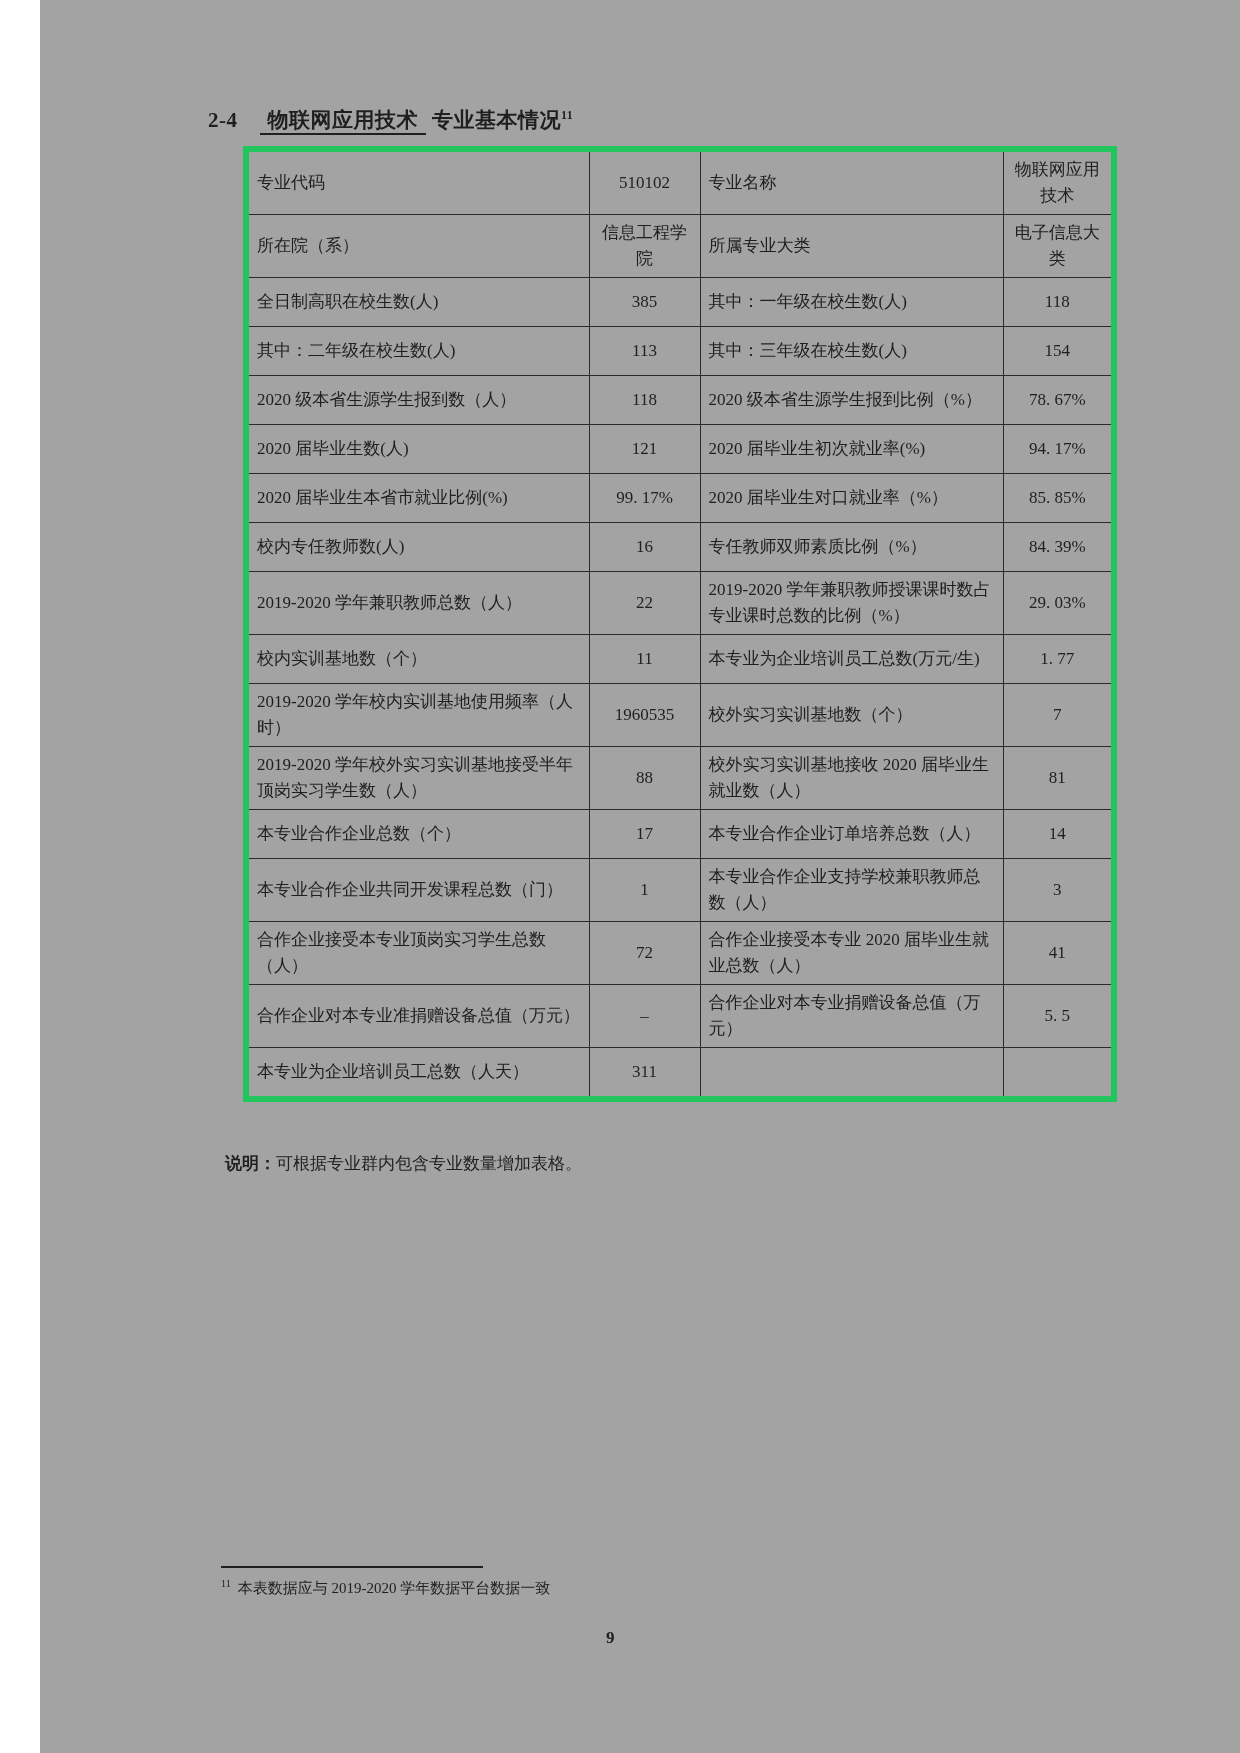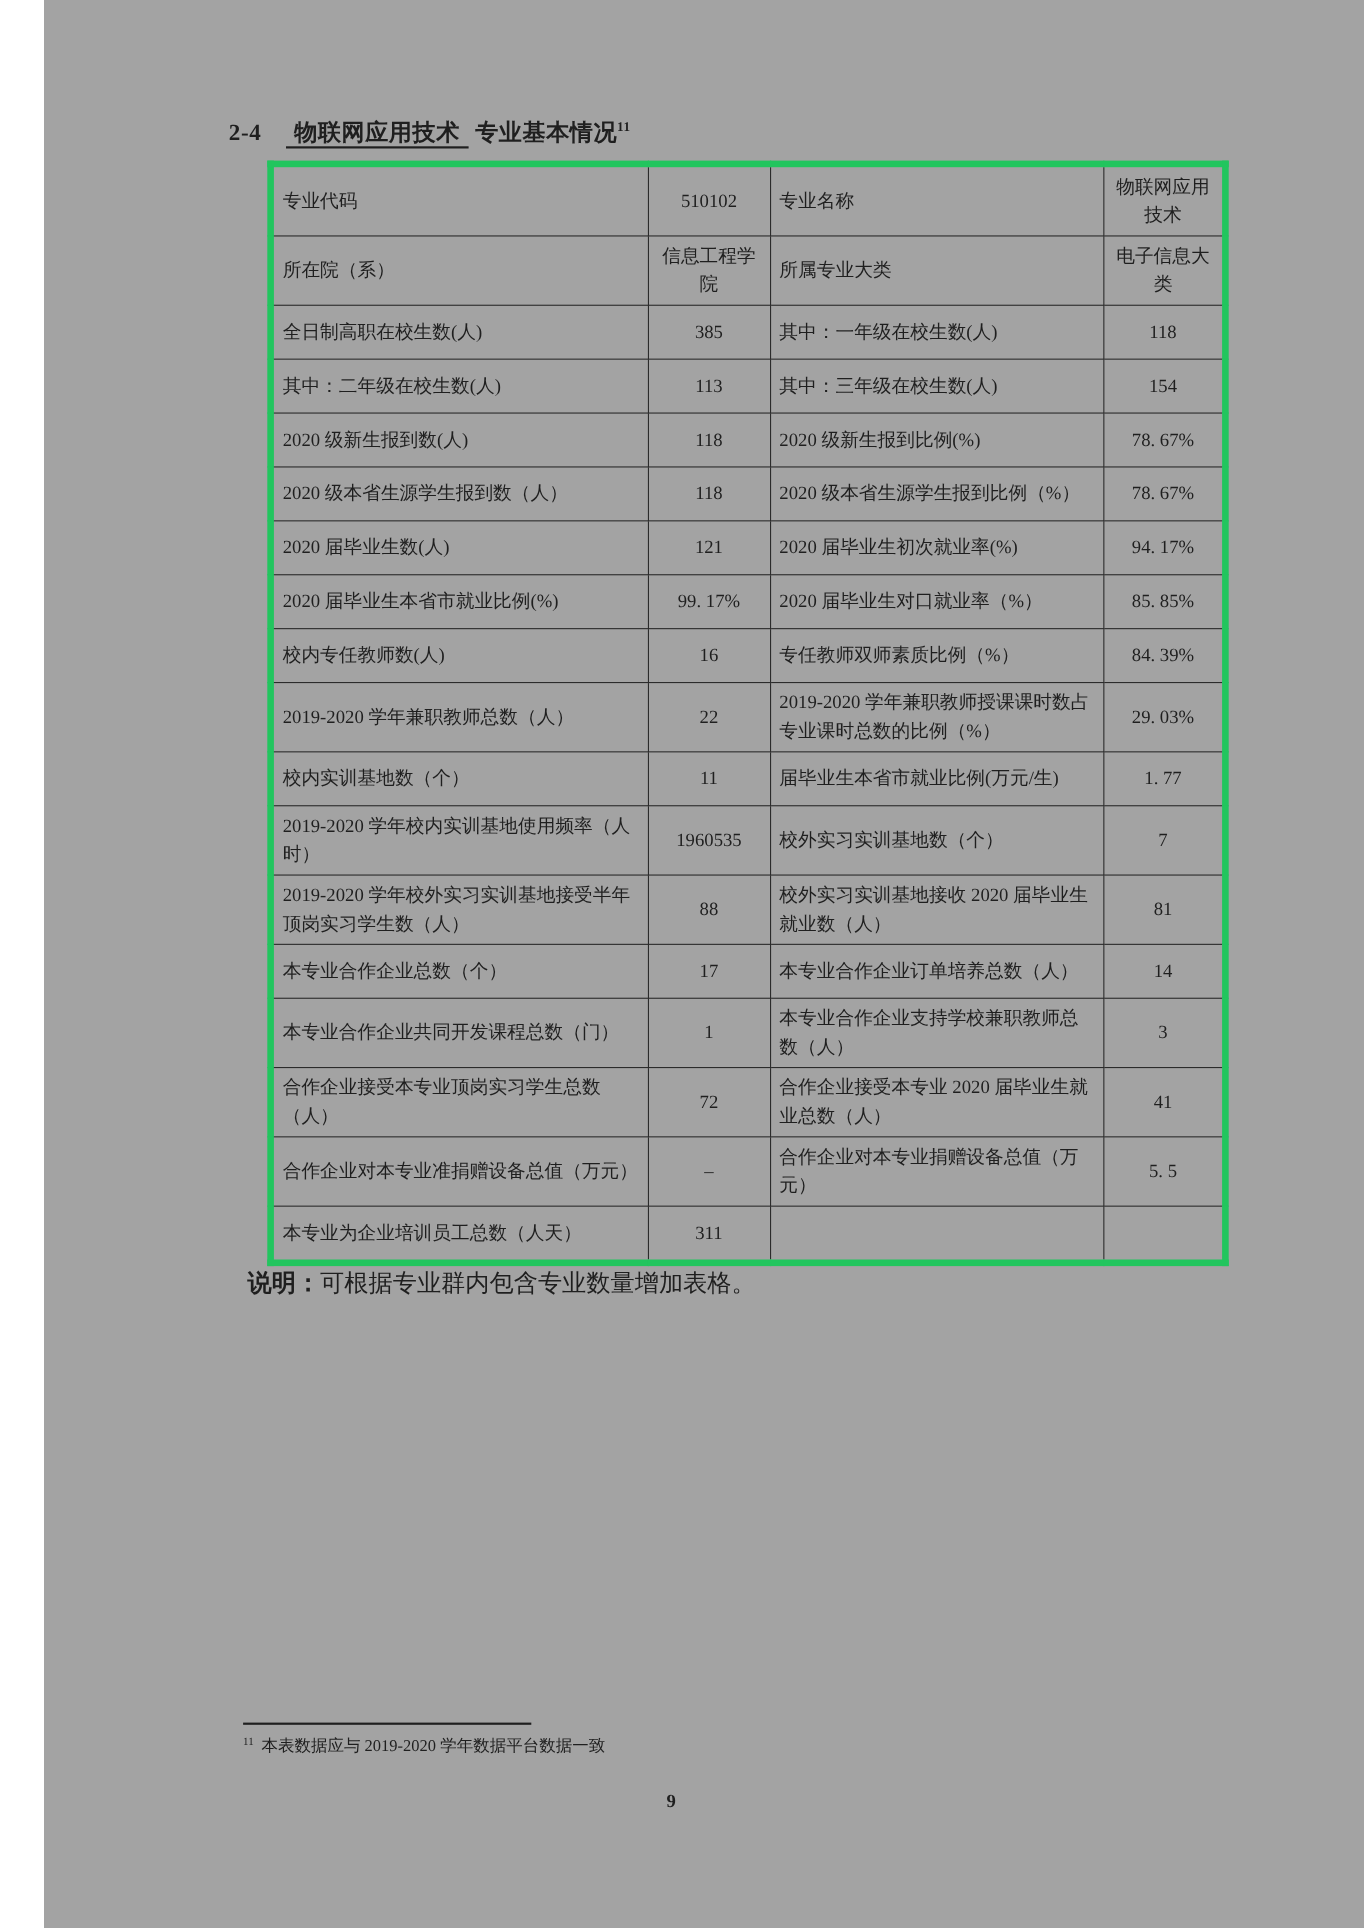--- a/index.html
+++ b/index.html
@@ -46,21 +46,21 @@
     padding:5px 8px;
     vertical-align:middle;
     word-break:break-all;
   }
   td.cell-label{text-align:left;}
   td.cell-value{text-align:center;padding:5px 4px;}
   .note-line{
     position:absolute;
     left:185px;
     top:1152px;
-    font-size:22px;
+    font-size:17px;
     white-space:nowrap;
   }
   .note-line .note-bold{font-weight:bold;}
   .footnote-rule{
     position:absolute;
     left:181px;
     top:1566px;
     width:262px;
     border-top:2px solid #1f1f1f;
   }
@@ -119,26 +119,20 @@
     </tr>
 
     <tr>
       <td class="cell-label">其中：二年级在校生数(人)</td>
       <td class="cell-value">113</td>
       <td class="cell-label">其中：三年级在校生数(人)</td>
       <td class="cell-value">154</td>
     </tr>
 
 
-    <tr>
-      <td class="cell-label">2020 级新生报到数(人)</td>
-      <td class="cell-value">118</td>
-      <td class="cell-label">2020 级新生报到比例(%)</td>
-      <td class="cell-value">78. 67%</td>
-    </tr>
 
     <tr>
       <td class="cell-label">2020 级本省生源学生报到数（人）</td>
       <td class="cell-value">118</td>
       <td class="cell-label">2020 级本省生源学生报到比例（%）</td>
       <td class="cell-value">78. 67%</td>
     </tr>
 
     <tr>
       <td class="cell-label">2020 届毕业生数(人)</td>
@@ -165,21 +159,21 @@
     <tr>
       <td class="cell-label">2019-2020 学年兼职教师总数（人）</td>
       <td class="cell-value">22</td>
       <td class="cell-label">2019-2020 学年兼职教师授课课时数占专业课时总数的比例（%）</td>
       <td class="cell-value">29. 03%</td>
     </tr>
 
     <tr>
       <td class="cell-label">校内实训基地数（个）</td>
       <td class="cell-value">11</td>
-      <td class="cell-label">届毕业生本省市就业比例(万元/生)</td>
+      <td class="cell-label">本专业为企业培训员工总数(万元/生)</td>
       <td class="cell-value">1. 77</td>
     </tr>
 
     <tr>
       <td class="cell-label">2019-2020 学年校内实训基地使用频率（人时）</td>
       <td class="cell-value">1960535</td>
       <td class="cell-label">校外实习实训基地数（个）</td>
       <td class="cell-value">7</td>
     </tr>
 

